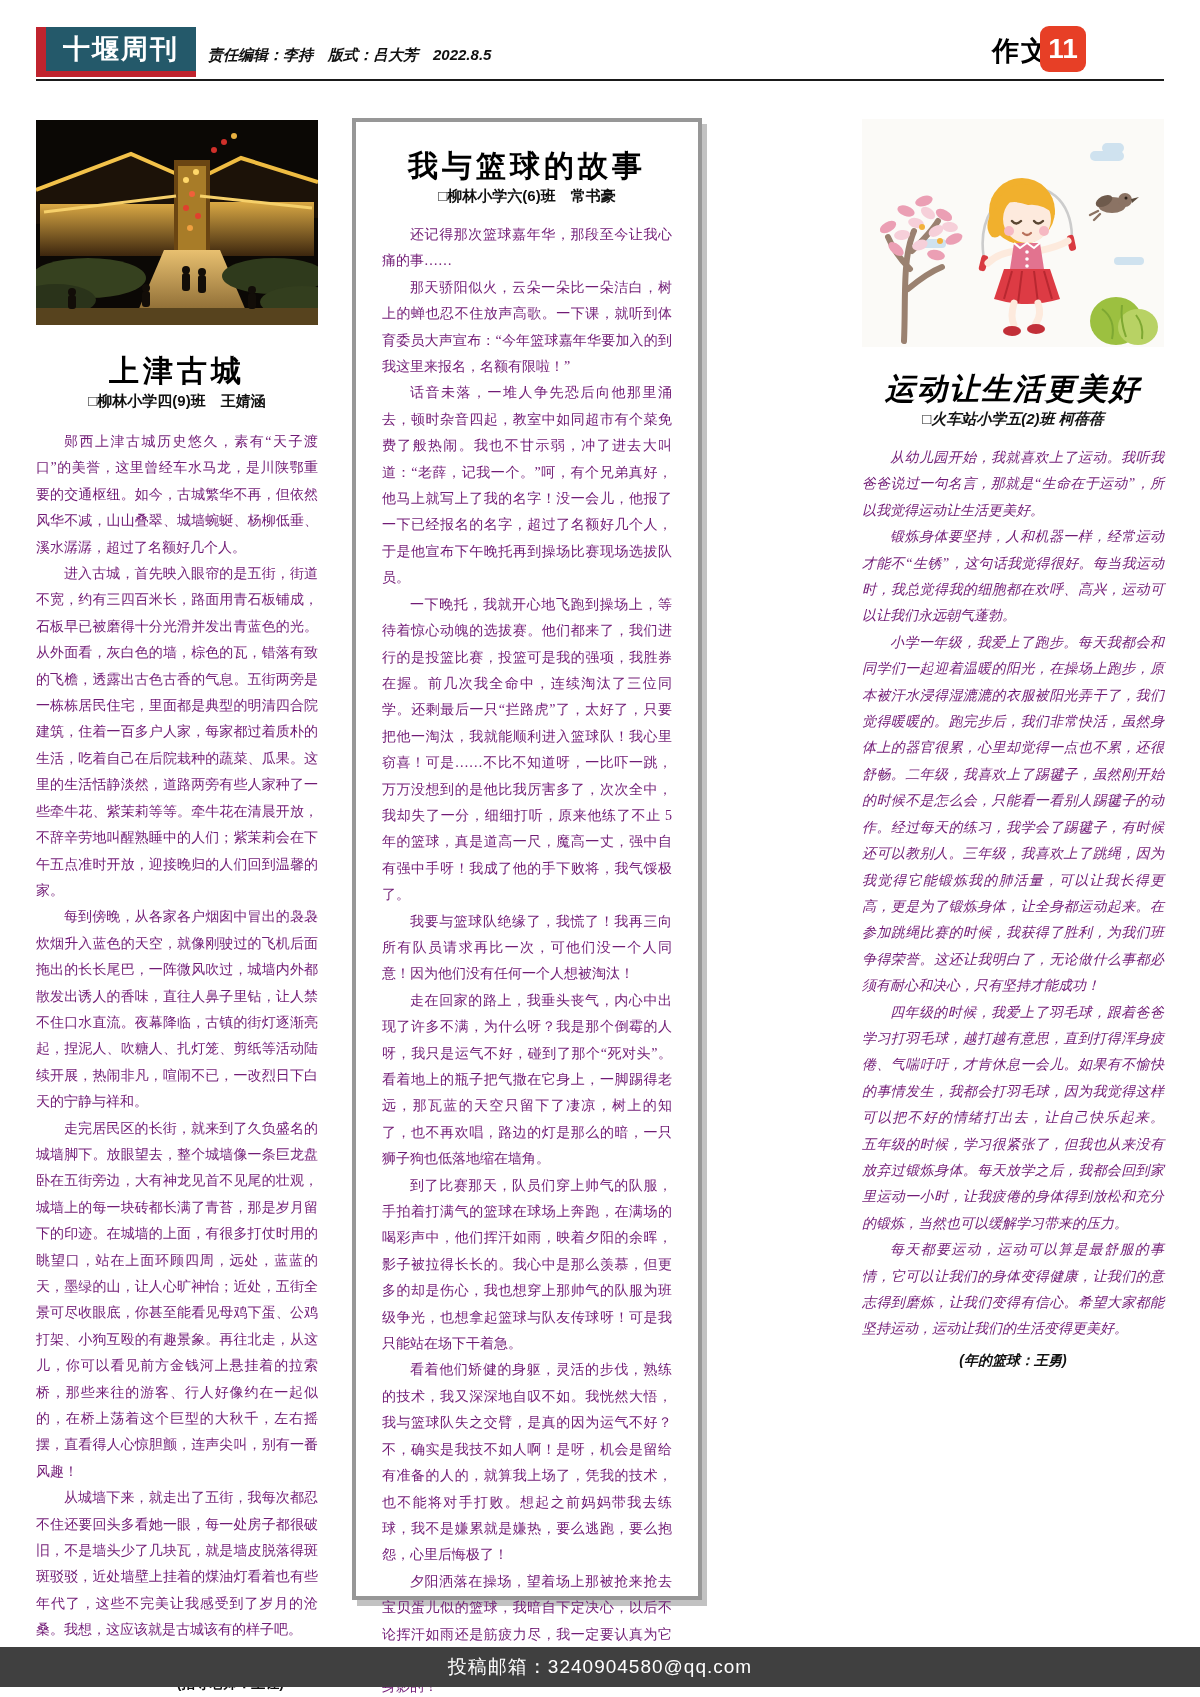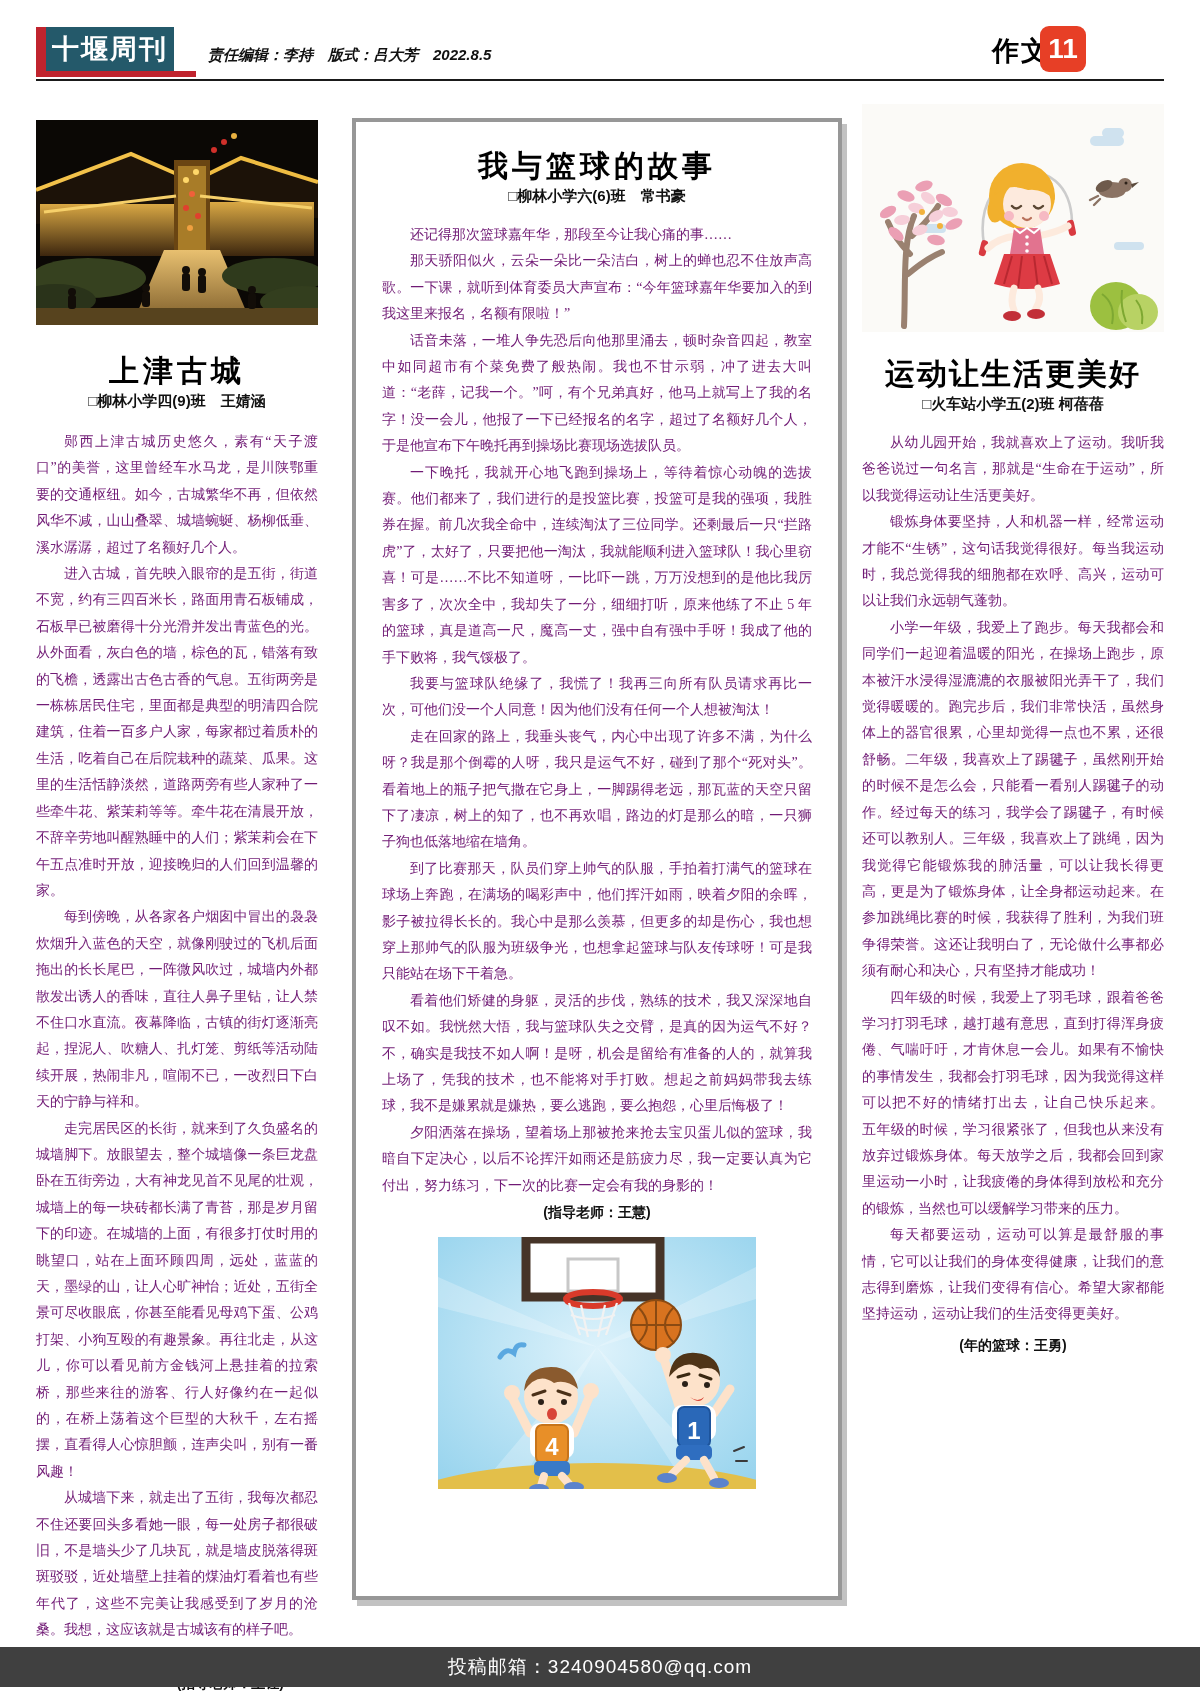--- a/index.html
+++ b/index.html
@@ -3,21 +3,21 @@
 <meta charset="utf-8">
 <style>
   * { margin:0; padding:0; box-sizing:border-box; }
   body { background:#e8e8e8; font-family:"Liberation Serif","DejaVu Serif",serif; }
   .page { position:relative; width:1200px; height:1697px; background:#ffffff; margin:0 auto; overflow:hidden; }
 
   
   .masthead { position:absolute; left:36px; top:27px; display:flex; flex-direction:column; }
   .masthead-box { display:flex; }
   .masthead-redstrip { width:10px; height:44px; background:#c0242e; }
-  .masthead-title { width:128px; height:44px; background:#24596a; color:#ffffff;
+  .masthead-title { width:150px; height:44px; background:#24596a; color:#ffffff;
       font-weight:bold; font-size:27px; letter-spacing:2px; text-align:center; line-height:44px;
       font-family:"Liberation Serif","DejaVu Serif",serif; }
   .masthead-bottomstrip { width:160px; height:6px; background:#c0242e; }
   .editor-line { position:absolute; left:208px; top:46px; font-size:15px; font-weight:bold;
       font-style:italic; color:#111; font-family:"Liberation Sans","DejaVu Sans",sans-serif; }
   .section-label { position:absolute; left:992px; top:33px; font-size:27px; font-weight:bold; color:#000;
       letter-spacing:2px; }
   .page-badge { position:absolute; left:1040px; top:26px; width:46px; height:46px; background:#e73f26;
       border-radius:9px; color:#fff; font-size:28px; font-weight:bold; text-align:center; line-height:46px;
       font-family:"Liberation Sans","DejaVu Sans",sans-serif; }
@@ -32,28 +32,28 @@
       font-family:"Liberation Sans","DejaVu Sans",sans-serif; }
 
   
   .col-left { position:absolute; left:36px; top:120px; width:282px; }
   .city-photo { width:282px; height:205px; display:block; }
   .col-left .article-title { margin-top:26px; }
   .col-left .body-text { margin-top:18px; }
   .col-left .teacher-note { text-align:right; padding-right:34px; line-height:26.4px; }
 
   
-  .col-mid { position:absolute; left:352px; top:118px; width:490px; height:1482px;
+  .col-mid { position:absolute; left:352px; top:118px; width:350px; height:1482px;
       border:4px solid #979797; box-shadow:5px 6px 0 #c2c2c2; background:#fff; padding:24px 26px 0 26px; }
   .col-mid .body-text { margin-top:16px; }
   .col-mid .teacher-note { text-align:center; line-height:26.4px; }
   .mid-illustration { display:block; margin:12px auto 0 auto; }
 
   
-  .col-right { position:absolute; left:862px; top:104px; width:302px; }
+  .col-right { position:absolute; left:862px; top:119px; width:302px;font-style:italic; }
   .girl-illustration { display:block; width:302px; height:228px; }
   .col-right .article-title { margin-top:22px; letter-spacing:2px; }
   .col-right .body-text { margin-top:16px; }
   .col-right .teacher-note { text-align:center; line-height:26.4px; margin-top:4px; }
 
   
   .footer-bar { position:absolute; left:0; top:1647px; width:1200px; height:40px; background:#404040; }
   .footer-bar span { display:block; text-align:center; color:#ffffff; font-size:19px; line-height:40px;
       font-family:"Liberation Sans","DejaVu Sans",sans-serif; letter-spacing:1px; }
 </style>

